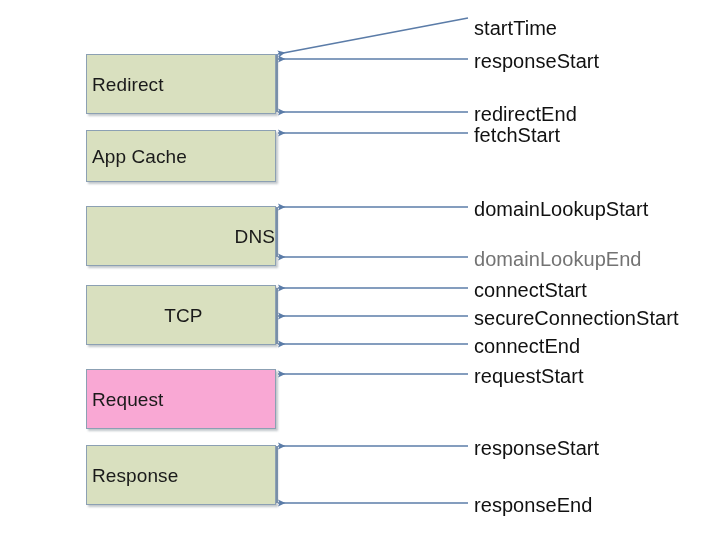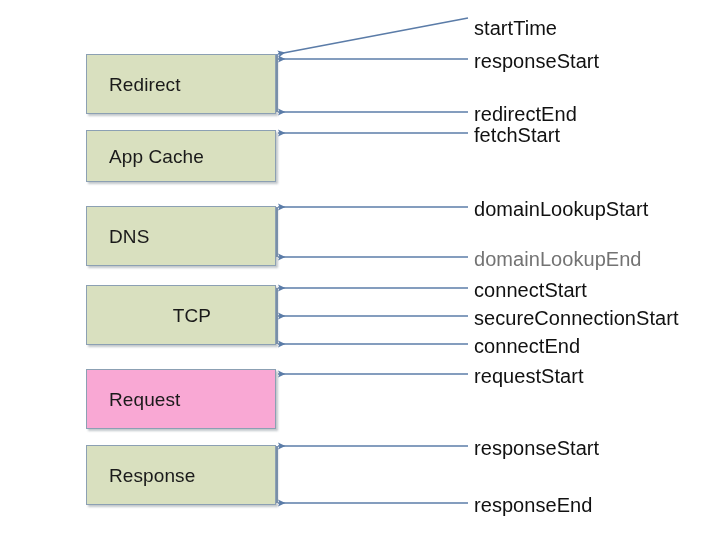--- a/index.html
+++ b/index.html
@@ -36,21 +36,21 @@
     background: #D9E0BF;
     border: 1px solid #8CA0B3;
     box-shadow: 2px 2px 2px rgba(120,130,140,0.45);
     display: flex;
     align-items: center;
   }
   .phase-label {
     font-family: "Liberation Sans", sans-serif;
     font-size: 19px;
     color: #1a1a1a;
-    padding-left: 22px;
+    padding-left: 5px;
     letter-spacing: 0.1px;
     white-space: nowrap;
     line-height: 1;
   }
   .timing-label {
     position: absolute;
     font-family: "Liberation Sans", sans-serif;
     font-size: 20px;
     color: #111111;
     white-space: nowrap;
@@ -89,21 +89,21 @@
       </g>
   </svg>
 
   <div id="boxes-layer">
       <div class="phase-box" style="left: 86px; top: 54px; width: 190px; height: 60px; background: rgb(217, 224, 191); border-color: rgb(140, 160, 179);">
         <span class="phase-label">Redirect</span>
       </div>
       <div class="phase-box" style="left: 86px; top: 130px; width: 190px; height: 52px; background: rgb(217, 224, 191); border-color: rgb(140, 160, 179);">
         <span class="phase-label">App Cache</span>
       </div>
-      <div class="phase-box" style="left: 86px; top: 206px; width: 190px; height: 60px; background: rgb(217, 224, 191); border-color: rgb(140, 160, 179);">
+      <div class="phase-box" style="left: 86px; top: 206px; width: 190px; height: 60px; background: rgb(217, 224, 191); border-color: rgb(140, 160, 179); justify-content: flex-end;">
         <span class="phase-label">DNS</span>
       </div>
       <div class="phase-box" style="left: 86px; top: 285px; width: 190px; height: 60px; background: rgb(217, 224, 191); border-color: rgb(140, 160, 179); justify-content: center;">
         <span class="phase-label">TCP</span>
       </div>
       <div class="phase-box" style="left: 86px; top: 369px; width: 190px; height: 60px; background: #f9a8d4; border-color: rgb(140, 160, 179);">
         <span class="phase-label">Request</span>
       </div>
       <div class="phase-box" style="left: 86px; top: 445px; width: 190px; height: 60px; background: rgb(217, 224, 191); border-color: rgb(140, 160, 179);">
         <span class="phase-label">Response</span>

